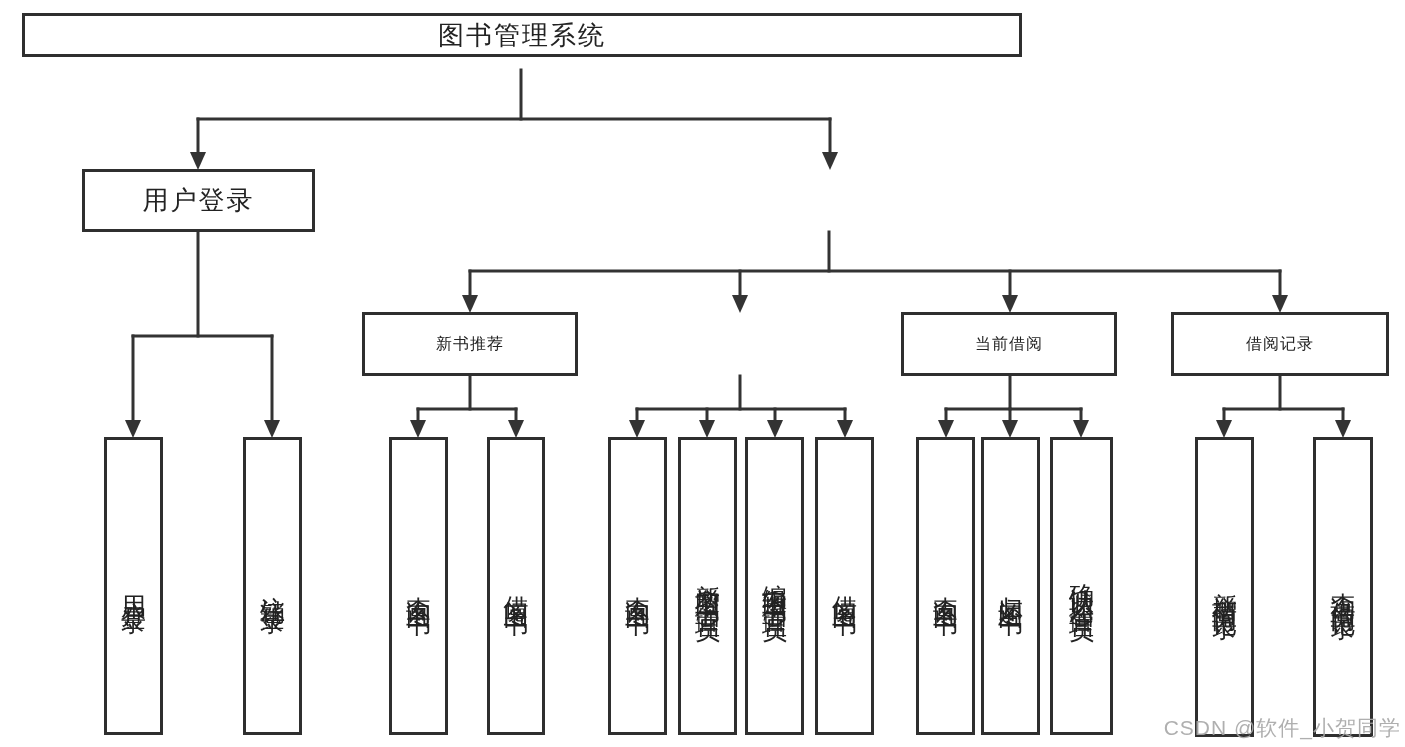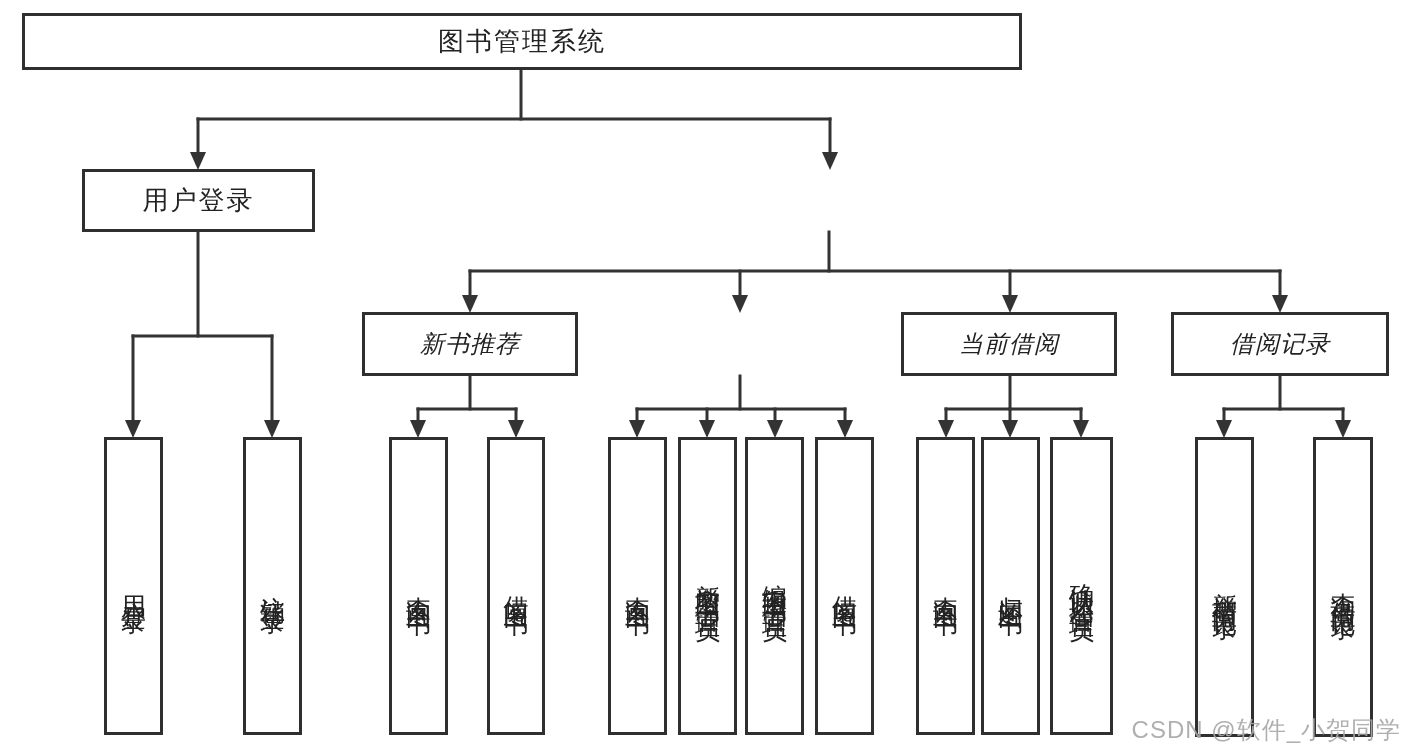--- a/index.html
+++ b/index.html
@@ -28,36 +28,35 @@
     align-items: center;
     justify-content: center;
     color: #222222;
   }
   .node.h span {
     font-size: 26px;
     letter-spacing: 2px;
     white-space: nowrap;
   }
   .node.h.lv3 span {
-    font-size: 24px;
+    font-size: 16px;
     letter-spacing: 1px;
-    font-style: italic;
   }
   .node.v span {
     writing-mode: vertical-rl;
     font-size: 25px;
     letter-spacing: 5px;
     line-height: 1;
     white-space: nowrap;
   }
   #watermark {
     position: absolute;
     top: 714px;
     right: 4px;
-    font-size: 24px;
+    font-size: 21px;
     color: rgba(168,168,168,0.92);
     letter-spacing: 1px;
     white-space: nowrap;
   }
 </style>
 </head>
 <body>
 
 <div id="stage">
 
@@ -130,21 +129,21 @@
     <g>
       <line x1="1280" y1="376" x2="1280" y2="409"></line>
       <line x1="1224" y1="409" x2="1343" y2="409"></line>
       <line x1="1224" y1="409" x2="1224" y2="421"></line>
       <polygon points="1216,420 1232,420 1224,438"></polygon>
       <line x1="1343" y1="409" x2="1343" y2="421"></line>
       <polygon points="1335,420 1351,420 1343,438"></polygon>
     </g>
   </svg>
 
-  <div class="node h" style="left:22px;top:13px;width:1000px;height:57px">
+  <div class="node h" style="left:22px;top:13px;width:1000px;height:44px">
     <span>图书管理系统</span>
   </div>
 
   <div class="node h" style="left:82px;top:169px;width:233px;height:63px">
     <span>用户登录</span>
   </div>
 
   <div class="node h lv3" style="left:362px;top:312px;width:216px;height:64px">
     <span>新书推荐</span>
   </div>

